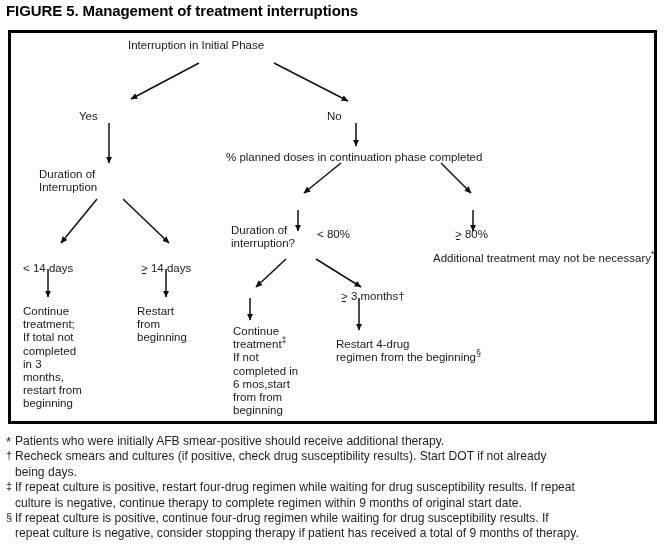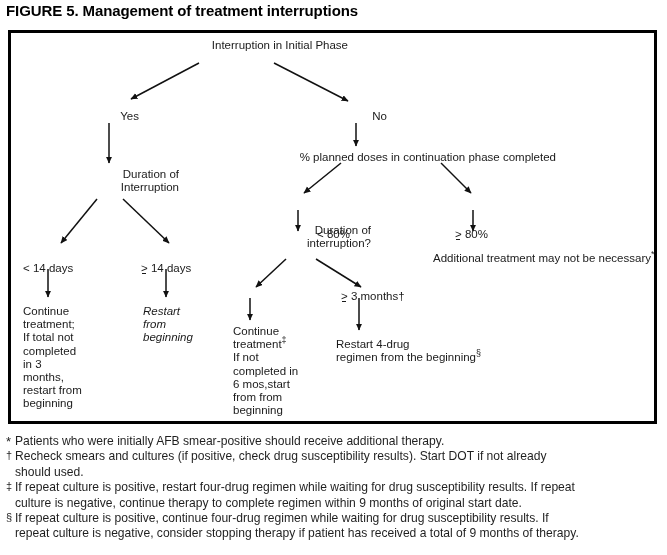--- a/index.html
+++ b/index.html
@@ -49,21 +49,21 @@
     height: 388px;
     pointer-events: none;
   }
   .node {
     position: absolute;
     font-size: 11.5px;
     line-height: 13.2px;
     white-space: pre-line;
     color: #1a1a1a;
   }
-  .node.ctr { text-align: right; transform: translateX(-50%); }
+  .node.ctr { text-align: left; transform: translateX(-50%); }
   .node.lft { text-align: left; }
   .ge {
     display: inline-block;
     position: relative;
     font-size: 11.5px;
   }
   .ge::after {
     content: "";
     position: absolute;
     left: 0.5px;
@@ -169,21 +169,21 @@
     </div>
 
     <div class="node lft" style="left:12px; top:272px; width:100px;">Continue
 treatment;
 If total not
 completed
 in 3
 months,
 restart from
 beginning</div>
-    <div class="node lft" style="left:132px; top:272px; width:100px;font-style:italic;">Restart
+    <div class="node lft" style="left:126px; top:272px; width:100px;">Restart
 from
 beginning</div>
 
     <div class="node ctr" style="left:380px; top:118px; width:330px;">% planned doses in continuation phase completed</div>
 
     <div class="node lft" style="left:270px; top:182px;margin-left:36px;">
       <span>&lt; 80%</span>
     </div>
     <div class="node lft" style="left:444px; top:182px;text-align:right;">
       <span class="ge">&gt;</span><span> 80%</span>
@@ -212,21 +212,21 @@
   </div>
 </div>
 
 <div id="footnotes">
   <p class="fn">
     <span class="mk star">*</span><span>Patients who were initially AFB smear-positive should receive additional therapy.</span>
   </p>
   <p class="fn">
     <span class="mk">†</span><span>Recheck smears and cultures (if positive, check drug susceptibility results). Start DOT if not already</span>
   </p>
-  <div class="fn-ind">should used.</div>
+  <div class="fn-ind">being days.</div>
   <p class="fn">
     <span class="mk">‡</span><span>If repeat culture is positive, restart four-drug regimen while waiting for drug susceptibility results. If repeat</span>
   </p>
   <div class="fn-ind">culture is negative, continue therapy to complete regimen within 9 months of original start date.</div>
   <p class="fn">
     <span class="mk">§</span><span>If repeat culture is positive, continue four-drug regimen while waiting for drug susceptibility results. If</span>
   </p>
   <div class="fn-ind">repeat culture is negative, consider stopping therapy if patient has received a total of 9 months of therapy.</div>
 </div>
 

